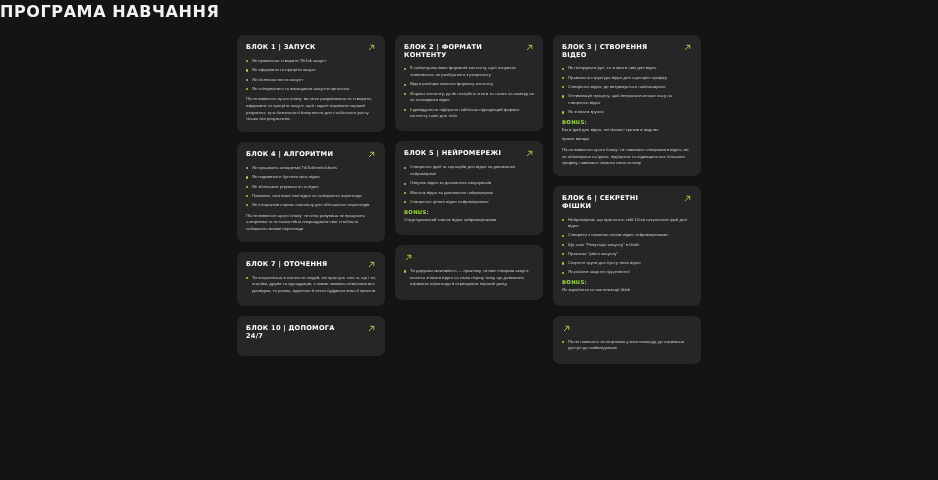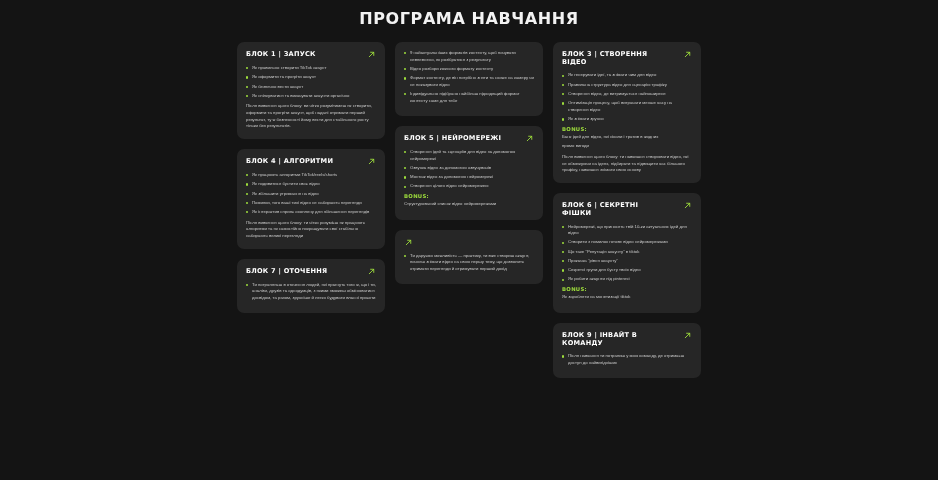--- a/index.html
+++ b/index.html
@@ -9,26 +9,26 @@
     background: #141414;
     font-family: "Liberation Sans", sans-serif;
     overflow: hidden;
   }
   .page {
     position: relative;
     width: 938px; height: 480px;
     background: #141414;
   }
   .page-title {
-    text-align: center;
+    text-align: left;
     color: #f2f2f2;
     font-size: 16px;
     font-weight: bold;
     letter-spacing: 0.6px;
-    padding-top: 9px;
+    padding-top: 2px;
     text-transform: uppercase;
     font-family: "DejaVu Sans", sans-serif;
   }
   .masonry {
     margin: 14px auto 0 auto;
     width: 464px;
     column-count: 3;
     column-gap: 10px;
   }
   .card {
@@ -161,23 +161,41 @@
               <path d="M2.5 7.5 L7.5 2.5 M4 2.5 H7.5 V6" stroke="#9ede3c" stroke-width="1" fill="none" stroke-linecap="round"></path>
             </svg>
         </span>
       </div>
       <ul class="items">
         <li>Ти потрапляєш в оточення людей, які прагнуть того ж, що і ти, аналізи, друзів та однодумців, з якими зможеш обмінюватися досвідом, та разом, зручніше й легко будувати власні проєкти</li>
       </ul>
     </div>
 
     
-
-    
-    <div class="card">
+    <div class="card">
+      <div class="card-head">
+        <div class="card-title">БЛОК 10 | ДОПОМОГА 24/7</div>
+        <span class="arrow-icon">
+          <svg viewBox="0 0 10 10" width="9" height="9">
+              <path d="M2.5 7.5 L7.5 2.5 M4 2.5 H7.5 V6" stroke="#9ede3c" stroke-width="1" fill="none" stroke-linecap="round"></path>
+            </svg>
+        </span>
+      </div>
+    </div>
+
+    
+    <div class="card">
+      <div class="card-head">
+        <div class="card-title">БЛОК 2 | ФОРМАТИ КОНТЕНТУ</div>
+        <span class="arrow-icon">
+          <svg viewBox="0 0 10 10" width="9" height="9">
+              <path d="M2.5 7.5 L7.5 2.5 M4 2.5 H7.5 V6" stroke="#9ede3c" stroke-width="1" fill="none" stroke-linecap="round"></path>
+            </svg>
+        </span>
+      </div>
       <ul class="items">
         <li>9 найактуальніших форматів контенту, щоб почувати невпевнено, як розібратися з результату</li>
       </ul>
       <ul class="items">
         <li>Відео розбори кожного формату контенту</li>
         <li>Формат контенту, де він потрібно зняти та схоже на камеру чи не показувати відео</li>
         <li>Індивідуально підібрано найбільш підходящий формат контенту саме для тебе</li>
       </ul>
     </div>
 
@@ -258,21 +276,20 @@
         <li>Секретні групи для бусту твоїх відео</li>
         <li>Як робити акаунти під pinterest</li>
       </ul>
       <div class="bonus-label">BONUS:</div>
       <p class="para">Як заробляти на монетизації tiktok</p>
     </div>
 
     
     <div class="card">
       <div class="card-head">
-        <div class="card-title">БЛОК 9 | ІНВАЙТ В КОМАНДУ</div>
         <span class="arrow-icon">
           <svg viewBox="0 0 10 10" width="9" height="9">
               <path d="M2.5 7.5 L7.5 2.5 M4 2.5 H7.5 V6" stroke="#9ede3c" stroke-width="1" fill="none" stroke-linecap="round"></path>
             </svg>
         </span>
       </div>
       <ul class="items">
         <li>Після навчання ти потрапиш у мою команду, де отримаєш доступ до найвигідніших</li>
       </ul>
     </div>

